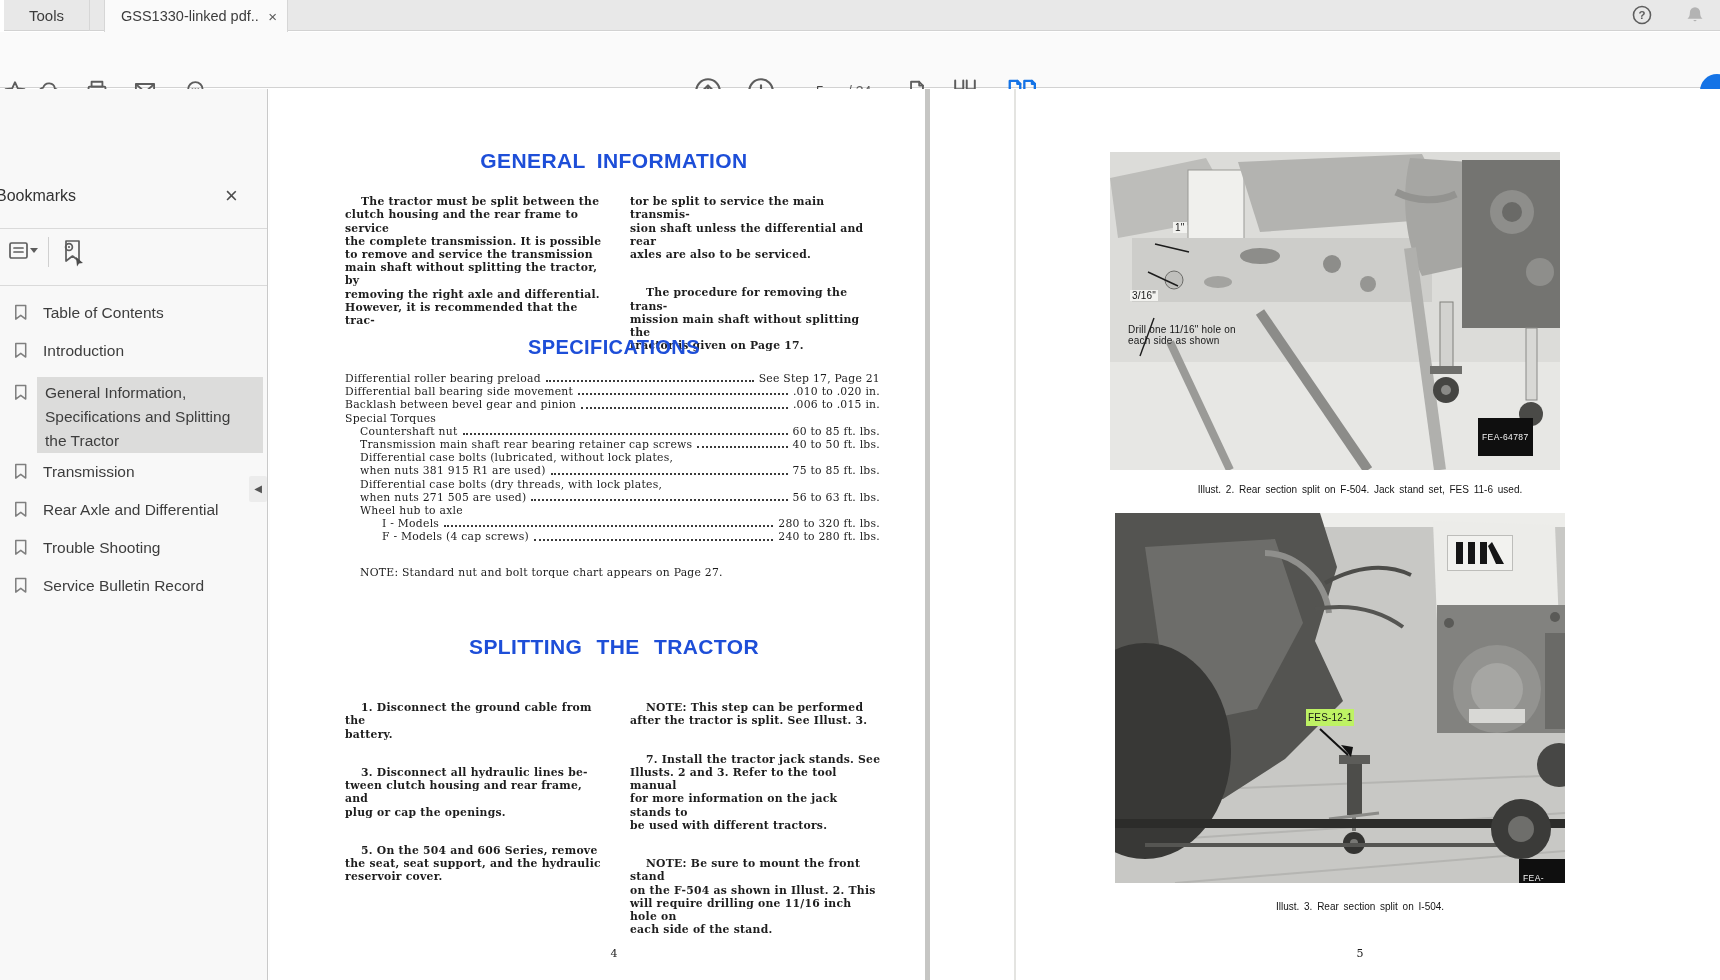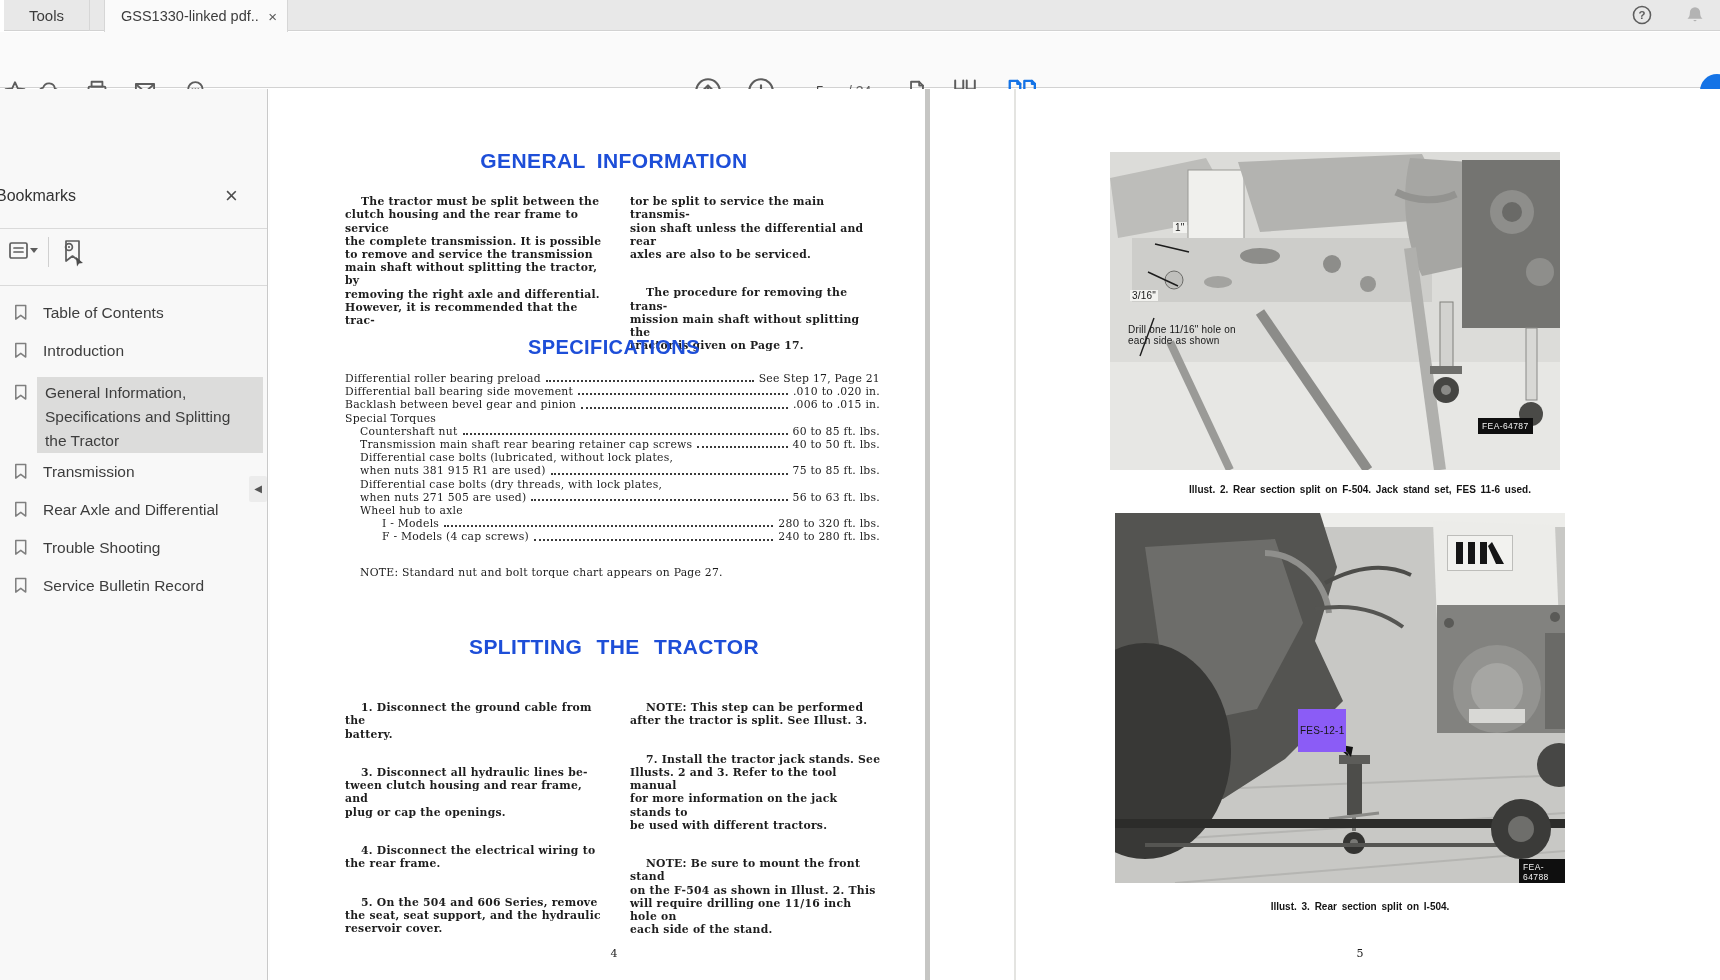--- a/index.html
+++ b/index.html
@@ -59,23 +59,23 @@
   .sval{white-space:nowrap;}
   .ind1{padding-left:15px;}
   .ind2{padding-left:37px;}
   .pnum{font-size:11px;}
   
   .photo{position:absolute;overflow:hidden;}
   .photo svg{display:block;}
   .ann{position:absolute;font-family:"Liberation Sans",sans-serif;font-size:10px;color:#171717;letter-spacing:.2px;}
   .annbox{background:#f2f2ef;padding:0 2px;}
   .photocode{position:absolute;background:#0f0f0f;color:#f4f4f4;font-family:"Liberation Sans",sans-serif;
-             font-size:8.5px;letter-spacing:.4px;padding:3px 4px;}
+             font-size:8.5px;letter-spacing:.4px;padding:14px 4px;}
   .caption{position:absolute;left:180px;width:500px;text-align:center;font-family:"Liberation Sans",sans-serif;
-           font-weight:bold;font-size:10px;color:#141414;word-spacing:2px;}
+           font-weight:normal;font-size:10px;color:#141414;word-spacing:2px;}
   .rcent{position:absolute;left:180px;width:500px;text-align:center;}
   .ihlogo{position:absolute;background:#f2f2ef;border:1px solid #bdbdba;}
   
   .st{fill:none;stroke:#5d5d5d;stroke-width:1.7;stroke-linecap:round;stroke-linejoin:round;}
   .stb{fill:none;stroke:#1473e6;stroke-width:2;stroke-linecap:round;stroke-linejoin:round;}
   .stg{fill:none;stroke:#7f7f7f;stroke-width:1.6;stroke-linejoin:round;}
 </style>
 </head>
 <body>
 
@@ -308,22 +308,20 @@
     <div class="col body11" style="left:90px;top:477px;width:520px">NOTE:  Standard nut and bolt torque chart appears on Page 27.</div>
 
     <div class="cent h-print h3" style="top:546px">SPLITTING THE TRACTOR</div>
 
     <div class="col body11" style="left:75px;top:599px;width:258px">
       <p class="tp">1.  Disconnect the ground cable from the
 battery.</p>
       <p class="tp">3.  Disconnect all hydraulic lines be-
 tween clutch housing and rear frame, and
 plug or cap the openings.</p>
-      <p class="tp">4.  Disconnect the electrical wiring to
-the rear frame.</p>
       <p class="tp">5.  On the 504 and 606 Series, remove
 the seat, seat support, and the hydraulic
 reservoir cover.</p>
     </div>
     <div class="col body11" style="left:360px;top:599px;width:252px">
       <p class="tp">NOTE:  This step can be performed
 after the tractor is split.  See Illust. 3.</p>
       <p class="tp">7.  Install the tractor jack stands.  See
 Illusts. 2 and 3.  Refer to the tool manual
 for more information on the jack stands to
@@ -412,21 +410,21 @@
         <circle cx="239" cy="330" r="11" fill="#333331"></circle>
         <circle cx="239" cy="330" r="4" fill="#777774"></circle>
         <rect x="0" y="306" width="450" height="9" fill="#2c2c2a"></rect>
         <rect x="30" y="330" width="400" height="4" fill="#555552"></rect>
         <circle cx="406" cy="316" r="30" fill="#3b3b39"></circle>
         <circle cx="406" cy="316" r="13" fill="#6e6e6b"></circle>
         <circle cx="444" cy="252" r="22" fill="#474745"></circle>
         <path d="M205 216l28 26" stroke="#111111" stroke-width="2"></path>
         <polygon points="236,244 226,232 238,234" fill="#111111"></polygon>
       </svg>
-      <span class="ann" style="left:183px;top:196px;background:#8b5cf6;padding:16px 2px">FES-12-1</span>
+      <span class="ann" style="left:191px;top:196px;background:#bef264;padding:3px 2px">FES-12-1</span>
       <span class="photocode" style="left:404px;top:346px">FEA-64788</span>
       <div class="ihlogo" style="left:332px;top:22px;width:64px;height:34px">
         <svg width="64" height="34" viewBox="0 0 64 34">
           <path d="M8 6h7v22H8zM20 6h7v22h-7zM32 6h7v22h-7zM44 6l12 22h-8L40 10z" fill="#161616"></path>
         </svg>
       </div>
     </div>
     <div class="caption" style="top:812px">Illust. 3.  Rear section split on I-504.</div>
 
     <div class="rcent pnum" style="top:858px">5</div>

